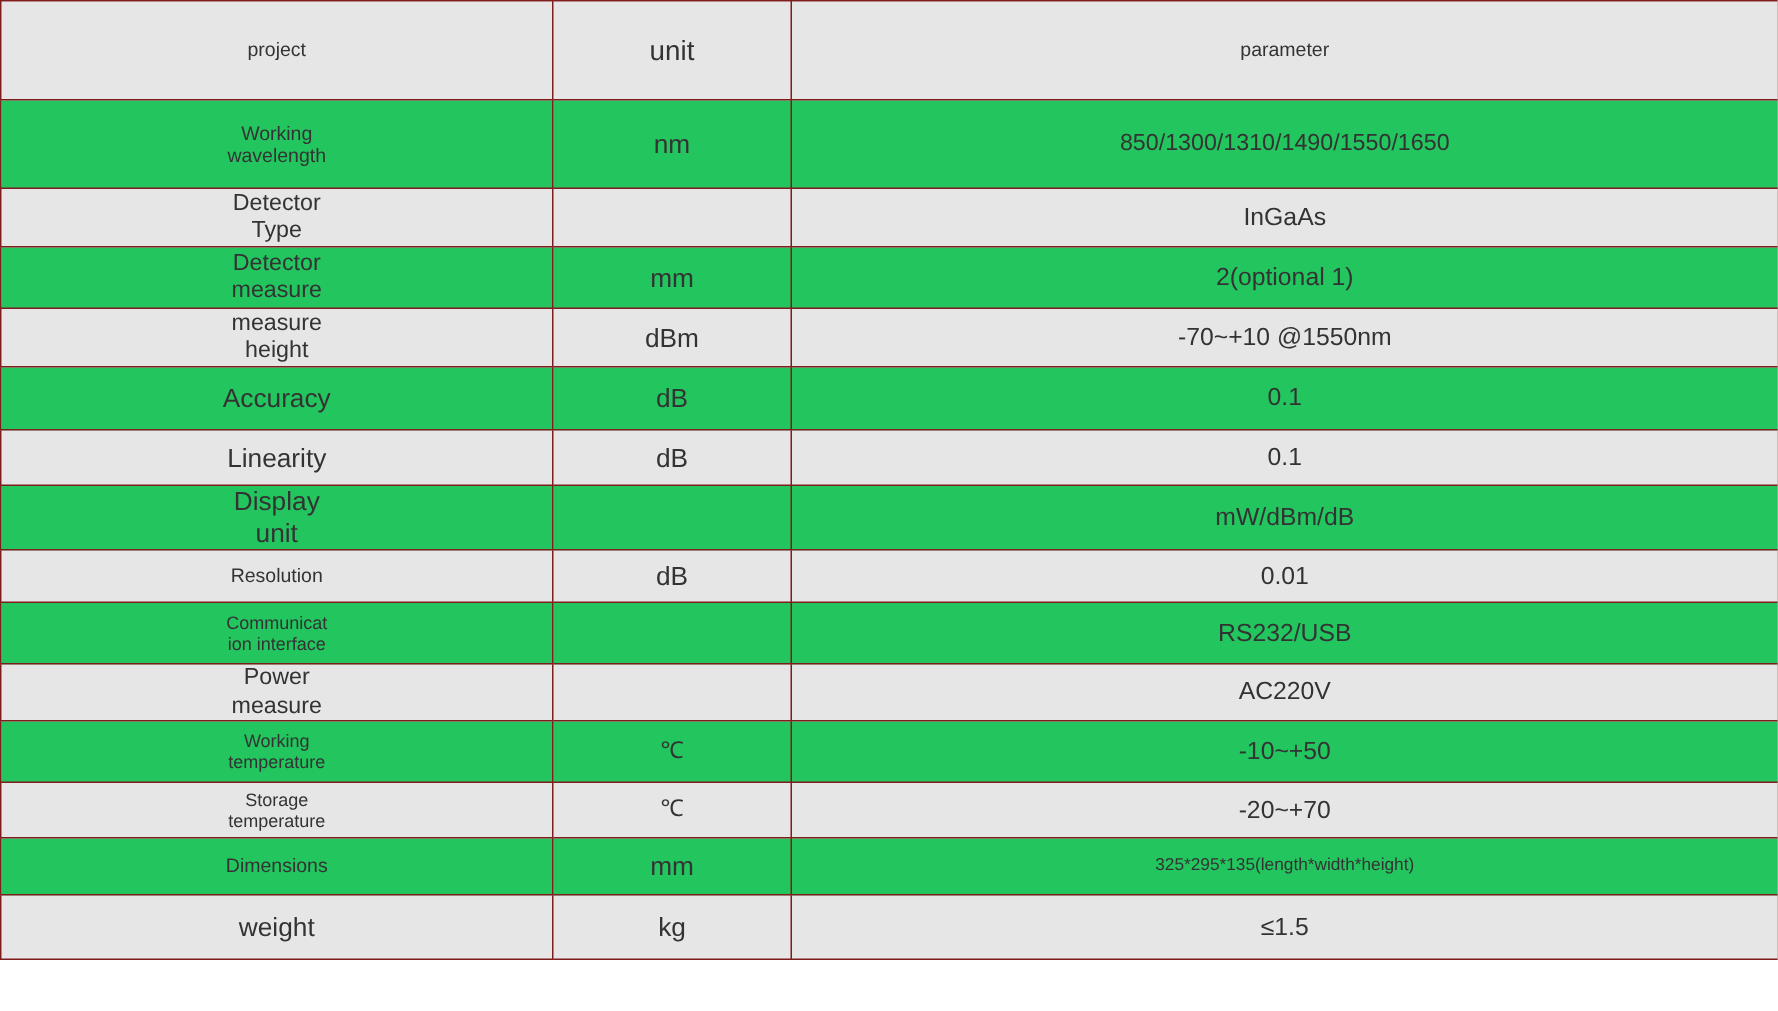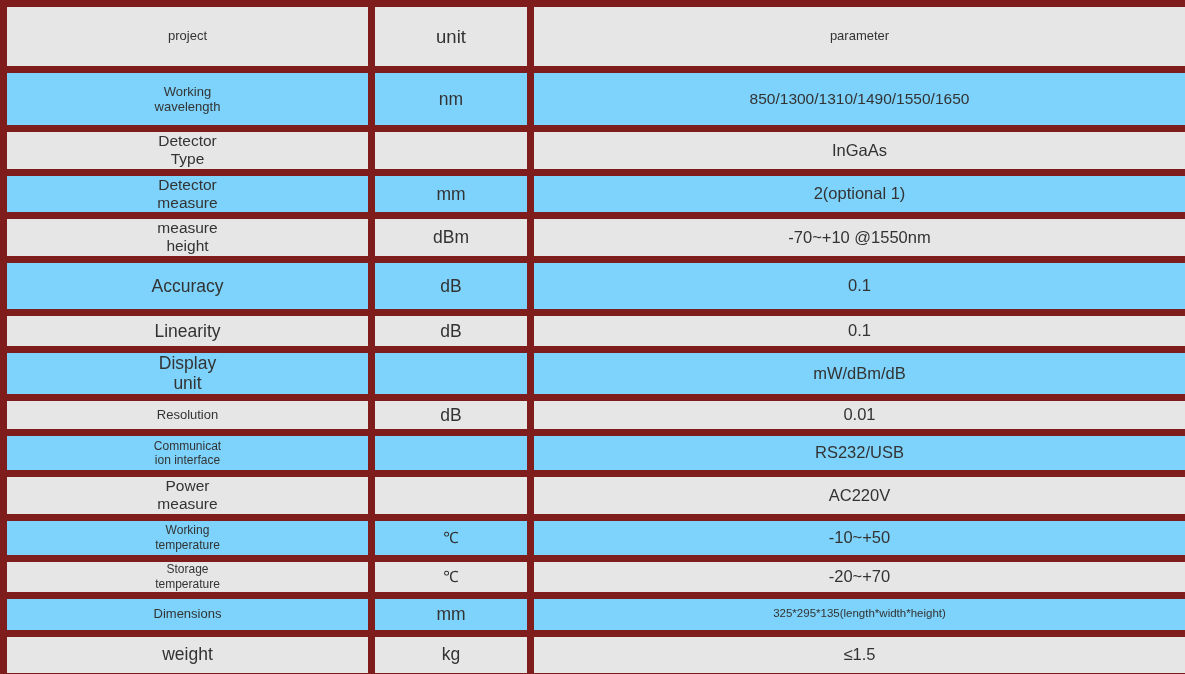--- a/index.html
+++ b/index.html
@@ -17,32 +17,32 @@
   .spec-table {
     width: 1185px;
     border-collapse: collapse;
     table-layout: fixed;
   }
   .spec-table col.c-project { width: 368px; }
   .spec-table col.c-unit    { width: 159px; }
   .spec-table col.c-param   { width: 658px; }
 
   .spec-table td {
-    border: 7px solid #7f1d1d;
+    border: 1px solid #7f1d1d;
     padding: 0 6px;
     text-align: center;
     vertical-align: middle;
     line-height: 1.15;
     word-wrap: break-word;
     overflow-wrap: break-word;
   }
 
   
   tr.odd  td { background: #e6e6e6; }
-  tr.even td { background: #7dd3fc; text-align: center; }
+  tr.even td { background: #22c55e; text-align: center; }
 
   
   tr.header td { background: #e6e6e6; }
 
   
   .s11 { font-size: 11.5px; }
   .s12 { font-size: 12px; }
   .s13 { font-size: 13px; }
   .s15 { font-size: 15.5px; }
   .s16 { font-size: 16.5px; }
@@ -96,21 +96,21 @@
 
     <tr class="odd" style="height:39px;">
       <td class="s15">
         <span class="wrap2">measure</span>
           <span class="wrap2">height</span>
       </td>
       <td class="s17">dBm</td>
       <td class="s16">-70~+10 @1550nm</td>
     </tr>
 
-    <tr class="even" style="height:53px;">
+    <tr class="even" style="height:42px;">
       <td class="s17">Accuracy</td>
       <td class="s17">dB</td>
       <td class="s16">0.1</td>
     </tr>
 
     <tr class="odd" style="height:37px;">
       <td class="s17">Linearity</td>
       <td class="s17">dB</td>
       <td class="s16">0.1</td>
     </tr>

